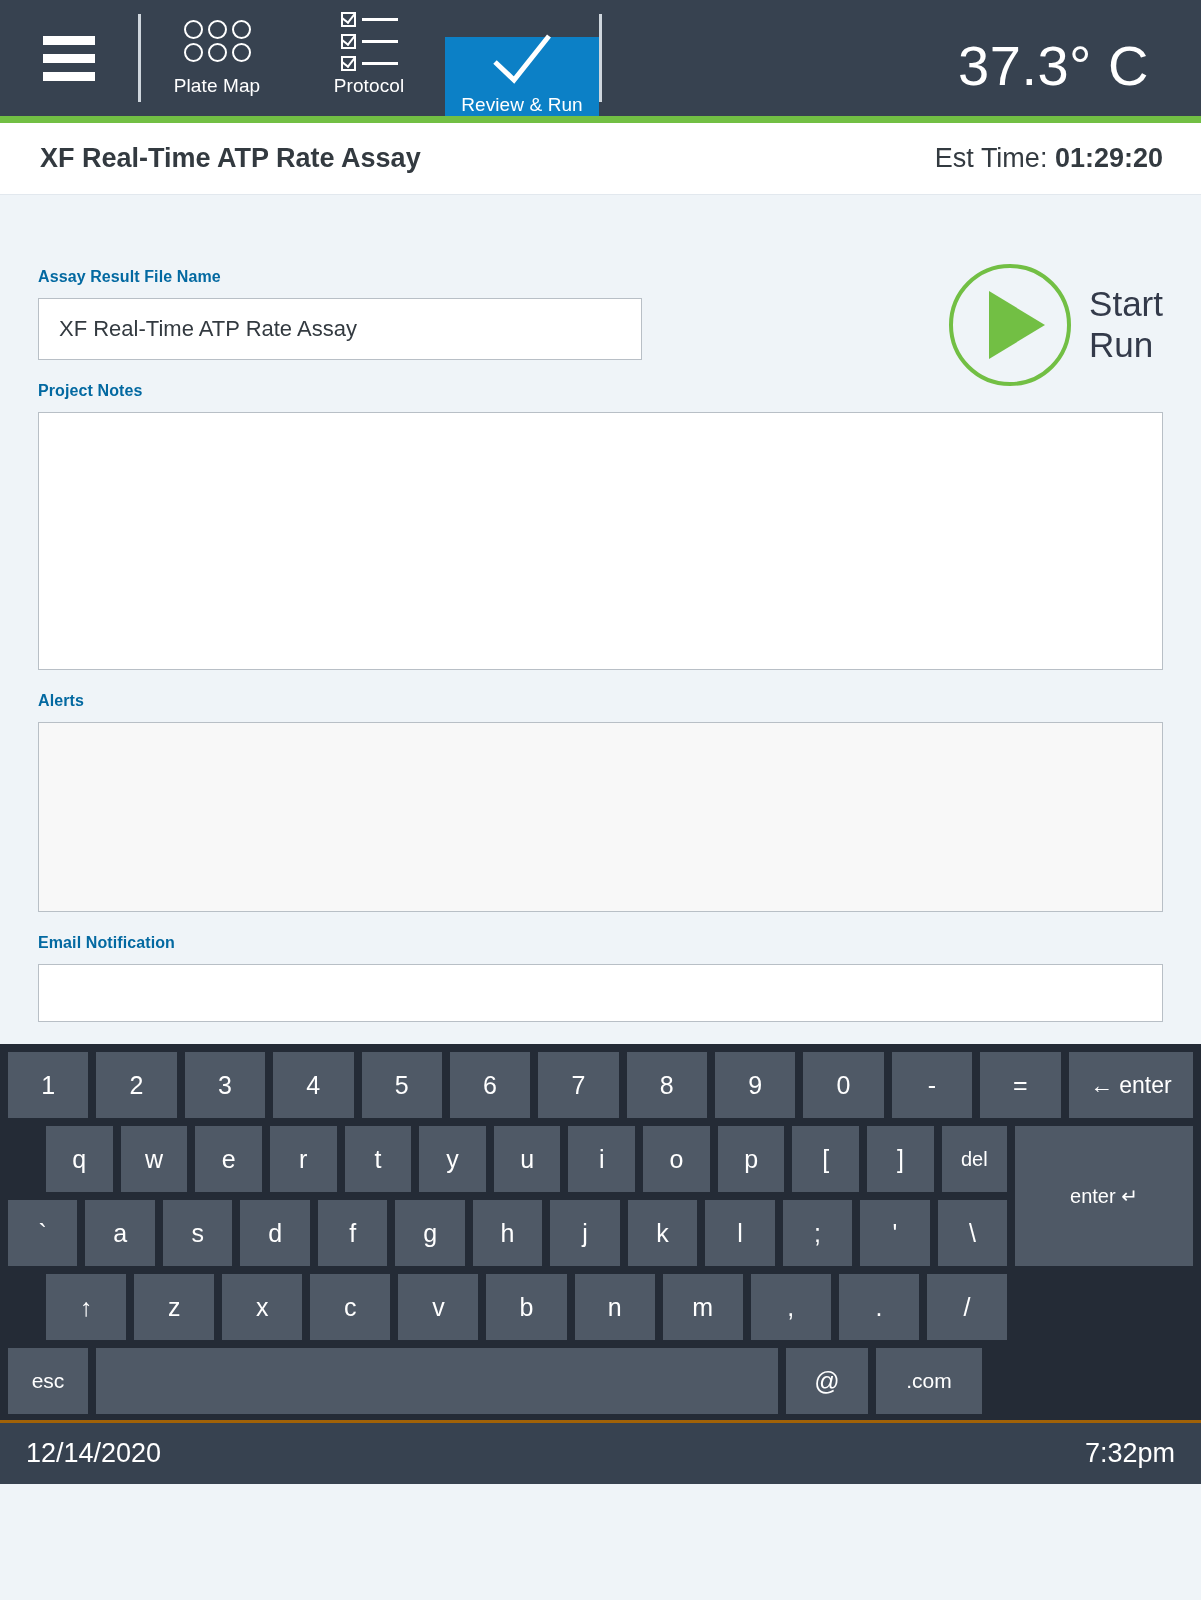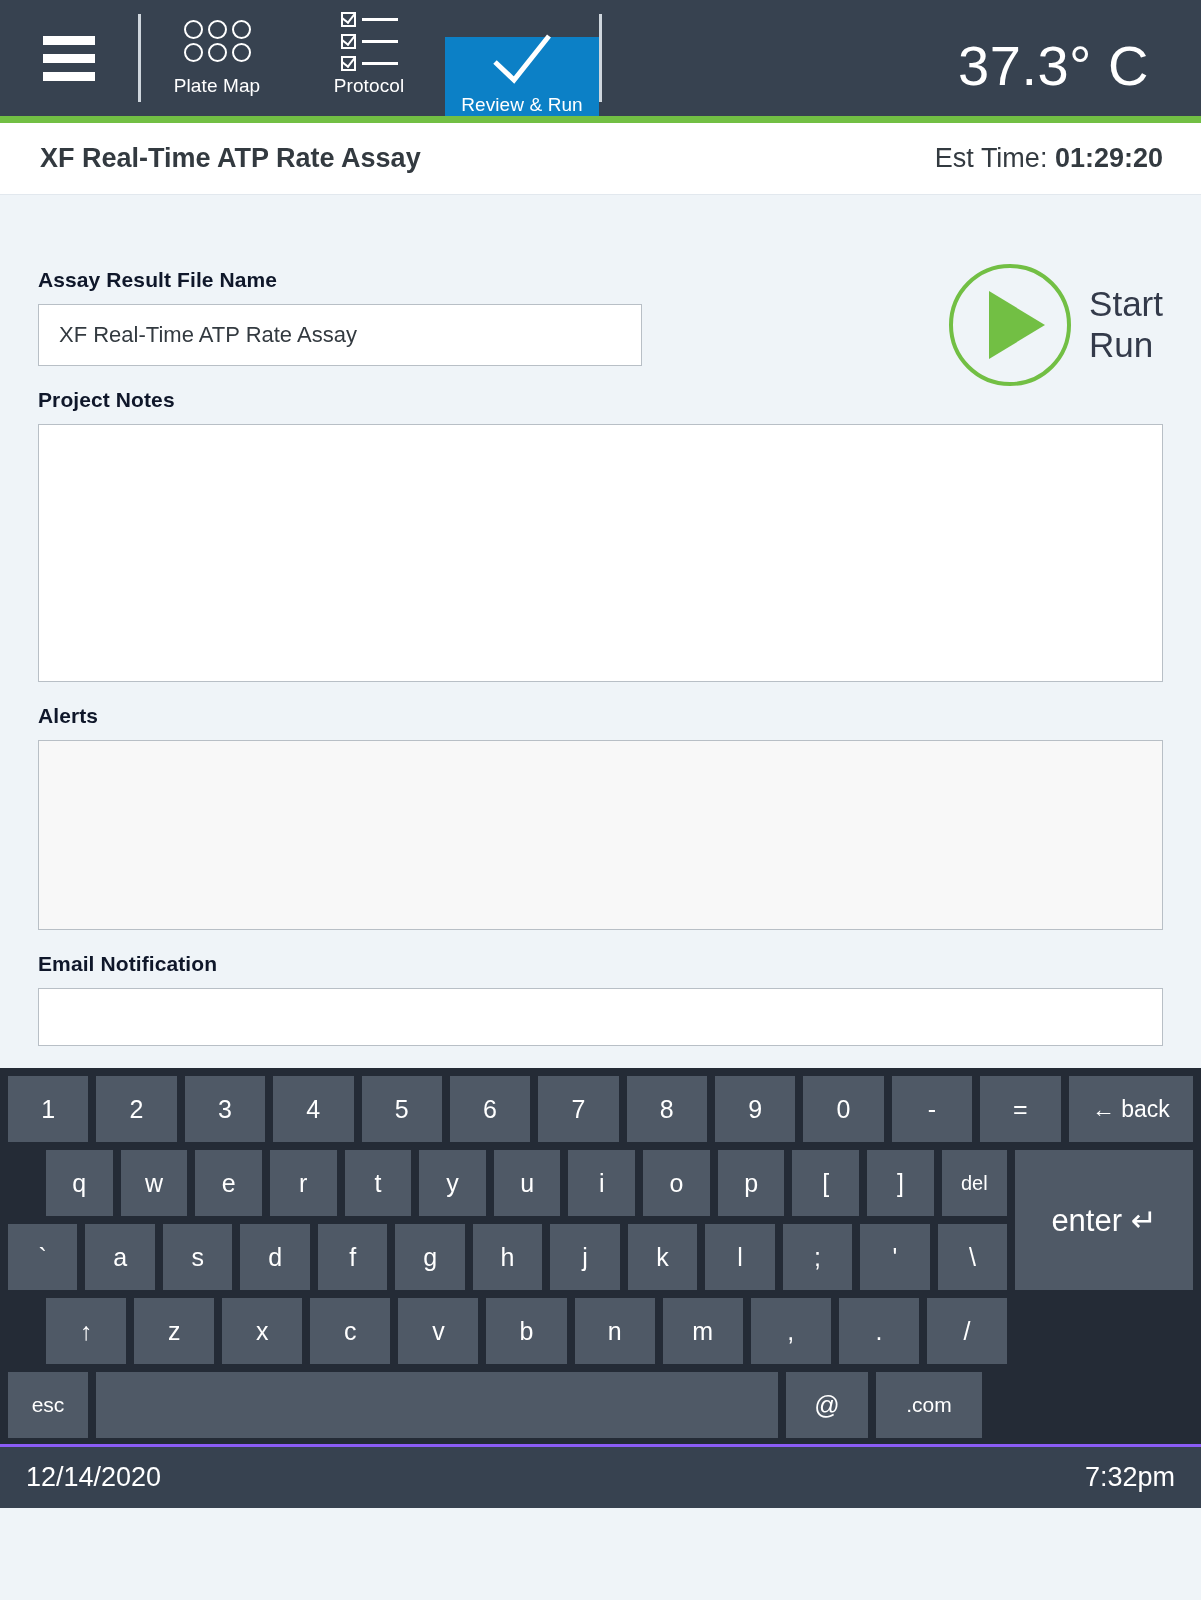--- a/index.html
+++ b/index.html
@@ -56,21 +56,21 @@
     height: 72px; background: #ffffff; display: flex; align-items: center;
     padding: 0 38px 0 40px; flex: 0 0 72px; justify-content: space-between;
     border-bottom: 1px solid #e2e8ee;
   }
   .assay-title { font-size: 27px; font-weight: 600; color: #333a40; }
   .esttime { font-size: 27px; color: #333a40; }
   .esttime b { font-weight: 700; }
 
   
   .main { flex: 1; background: #eff4f8; padding: 26px 38px 0 38px; position: relative; margin-top: 47px; }
-  .flabel { font-size: 21px; font-weight: 700; color: #0f172a; margin-bottom: 12px; letter-spacing: .1px; }
+  .flabel { font-size: 16px; font-weight: 700; color: #0369a1; margin-bottom: 12px; letter-spacing: .1px; }
   .finput {
     background: #ffffff; border: 1px solid #b8bfc6; font-size: 22px; color: #333a40;
     padding: 16px 20px; width: 604px; height: 62px; display: flex; align-items: center;
   }
   .ftextarea {
     background: #ffffff; border: 1px solid #b8bfc6; width: 100%; height: 258px;
   }
   .ftextarea.alerts { background: #f8f8f8; height: 190px; }
   .femail { background: #ffffff; border: 1px solid #b8bfc6; width: 100%; height: 58px; }
   .blk { margin-bottom: 22px; }
@@ -100,27 +100,27 @@
   .key.space { flex: 0 0 682px; }
   .key.atsign { flex: 0 0 82px; }
   .key.dotcom { flex: 0 0 106px; font-size: 21px; }
   .key.back { flex: 1.55 1 0; font-size: 23px; }
   .key.del { flex: 0.98 1 0; font-size: 20px; }
   .row-indent-q { padding-left: 38px; }
   .row-indent-z { padding-left: 38px; }
   .kb-split { display: flex; gap: 8px; }
   .kb-rows { flex: 1; }
   .enter-col { display: flex; align-items: stretch; }
-  .key.enter-tall { height: 140px; flex: 0 0 178px; font-size: 31px; }
+  .key.enter-tall { height: 140px; flex: 0 0 178px; font-size: 20px; }
 
   
   .statusbar {
     height: 64px; background: #374250; color: #fff; display: flex; align-items: center;
     justify-content: space-between; padding: 12px 26px; font-size: 27px; flex: 0 0 64px;
-    border-top: 3px solid #8b5cf6;
+    border-top: 3px solid #a16207;
   }
 </style>
 </head>
 <body>
 
 <div class="app">
 
   <div class="topnav">
     <div class="hamburger">
       <span></span>
@@ -227,21 +227,21 @@
       <div class="key">3</div>
       <div class="key">4</div>
       <div class="key">5</div>
       <div class="key">6</div>
       <div class="key">7</div>
       <div class="key">8</div>
       <div class="key">9</div>
       <div class="key">0</div>
       <div class="key">-</div>
       <div class="key">=</div>
-      <div class="key back">← back</div>
+      <div class="key back">← enter</div>
     </div>
 
     <div class="kb-split">
       <div class="kb-rows">
 
         <div class="krow row-indent-q">
           <div class="key">q</div>
           <div class="key">w</div>
           <div class="key">e</div>
           <div class="key">r</div>

